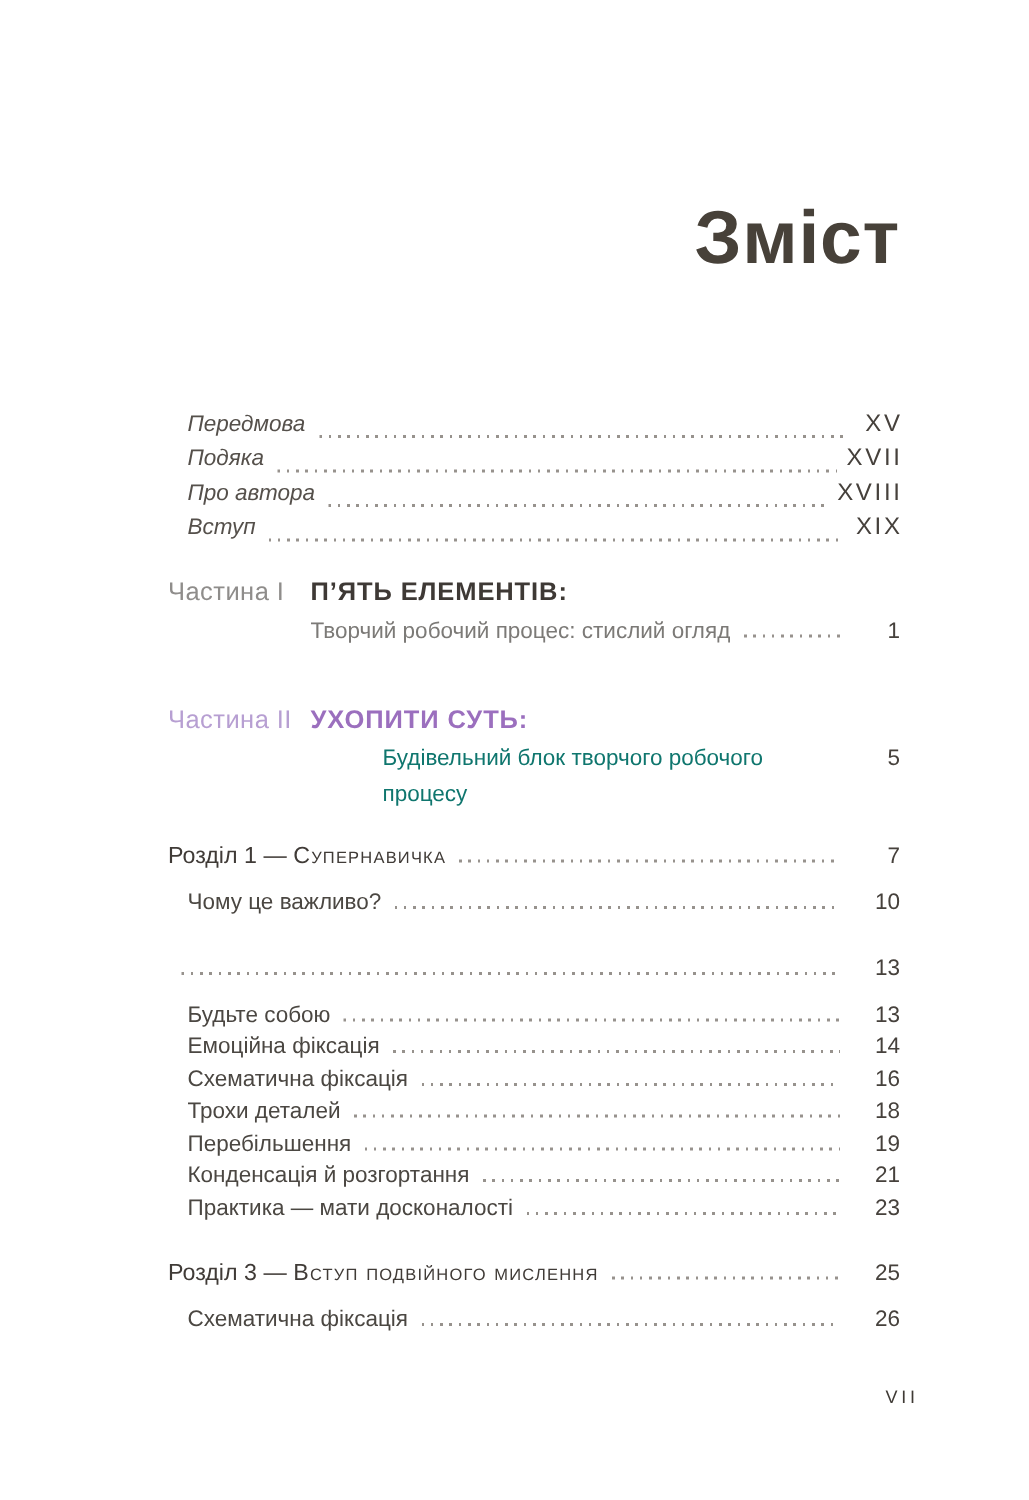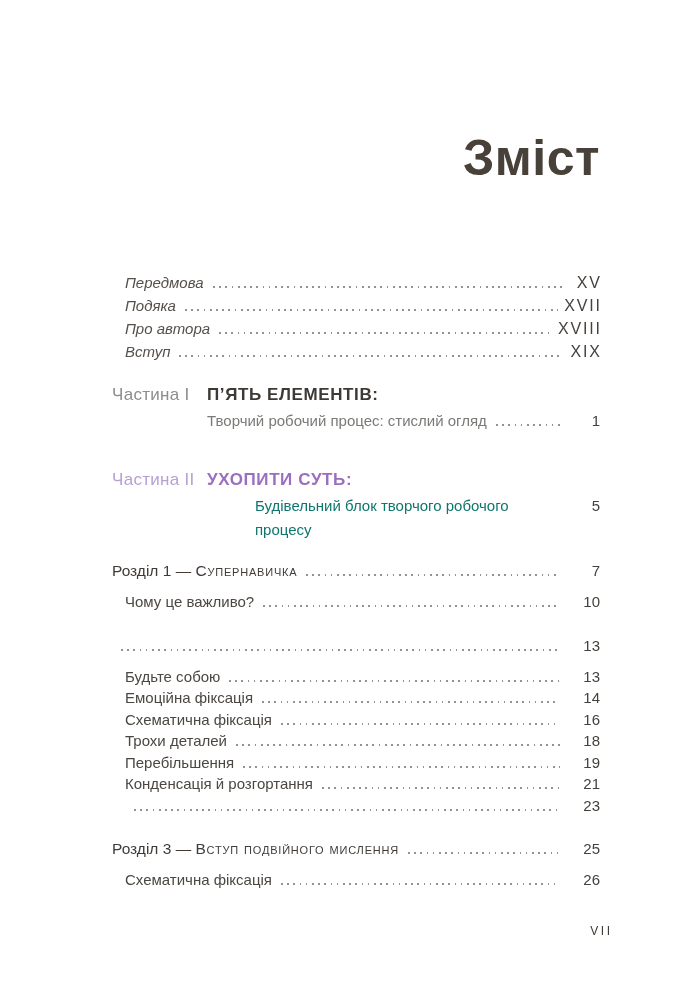--- a/index.html
+++ b/index.html
@@ -49,20 +49,21 @@
   }
 
   
   .front-matter { margin-top: 88px; }
   .fm-row {
     line-height: 23px;
     font-size: 15px;
     font-style: italic;
     color: #55504b;
     margin-left: 13px;
+    align-items: flex-end;
   }
 
   
   .parts { margin-top: 20px; }
   .part { display: flex; justify-content: flex-end; }
   .part + .part { margin-top: 35px; }
   .part-label {
     flex: none;
     width: 95px;
     font-size: 17px;
@@ -222,20 +223,21 @@
     <span class="pg">19</span>
   </div>
 
   <div class="row item-row">
     <span>Конденсація й розгортання</span>
     <span class="dots"></span>
     <span class="pg">21</span>
   </div>
 
   <div class="row item-row">
+    <span>Практика — мати досконалості</span>
     <span class="dots"></span>
     <span class="pg">23</span>
   </div>
 </div>
   </div>
 
   <div class="chapter">
     <div class="row chapter-row">
       <span><span>Розділ 3 — </span><span class="chapter-name">Вступ подвійного мислення</span></span>
       <span class="dots"></span>

